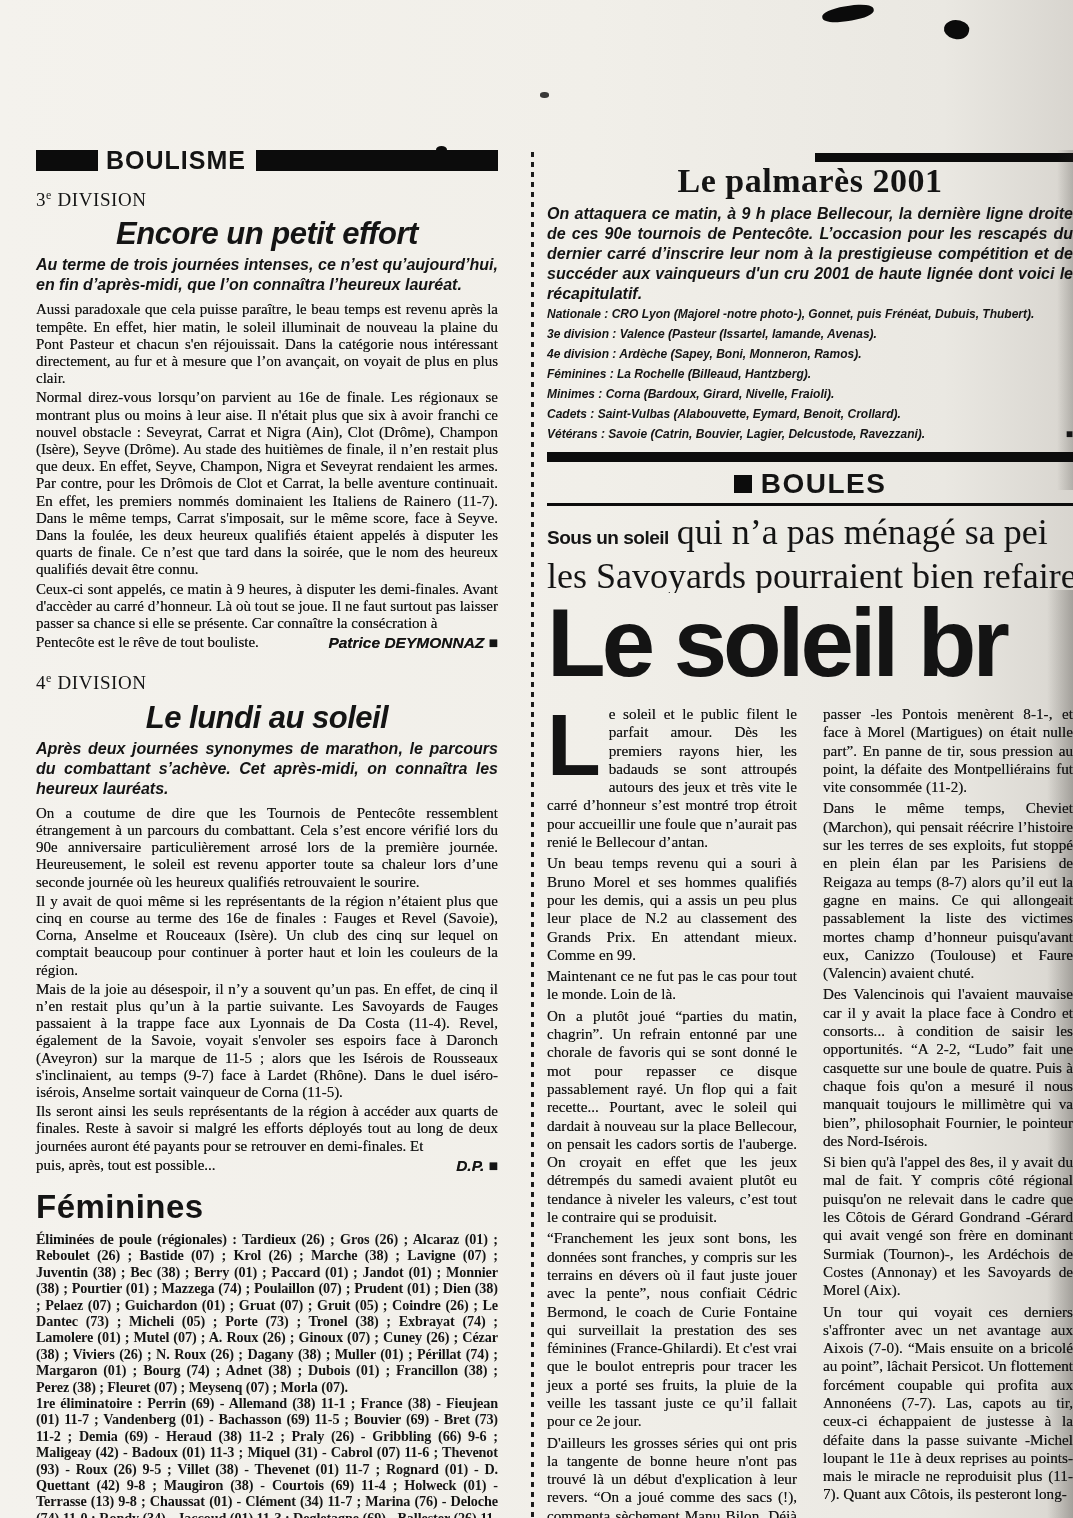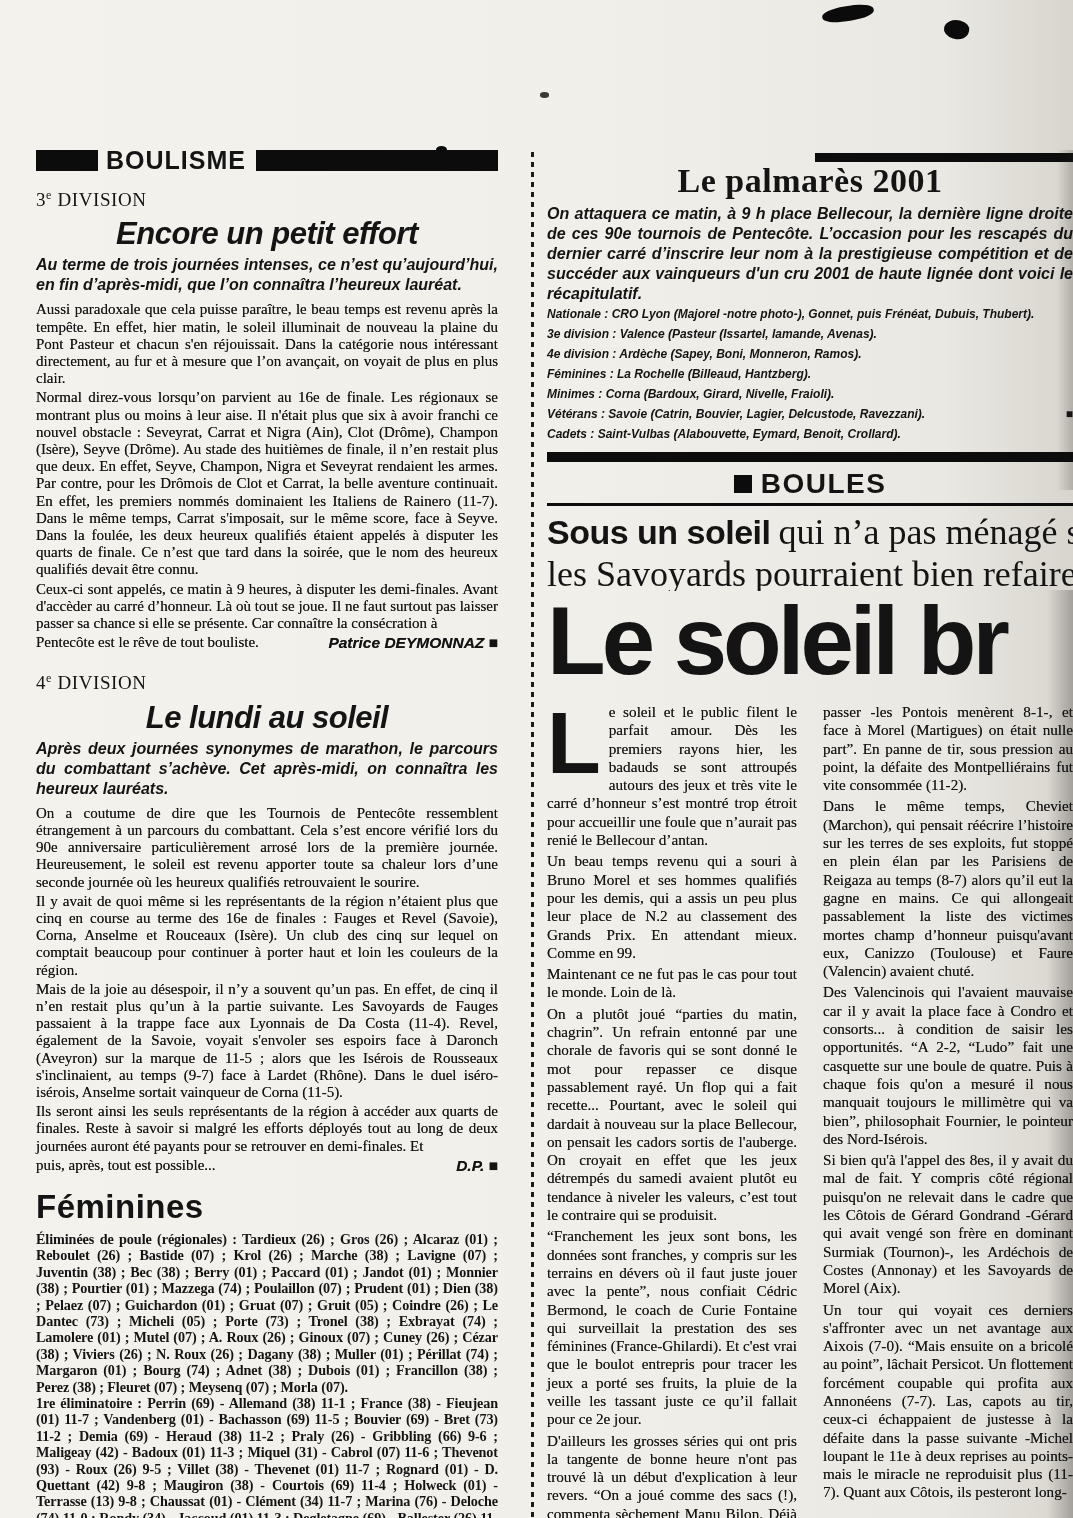--- a/index.html
+++ b/index.html
@@ -58,21 +58,21 @@
   .pal-line { font-family:"Liberation Sans", sans-serif; font-style:italic; font-weight:bold;
     font-size:12px; line-height:20px; }
   .pal-last { display:flex; justify-content:space-between; }
   .thick-rule { height:10px; background:#0c0c0c; margin-top:8px; }
   .boules-head { display:flex; align-items:center; gap:9px; margin-top:6px;
     font-family:"Liberation Sans", sans-serif; font-weight:bold; font-size:28px; letter-spacing:1.5px;justify-content:center; }
   .boules-square { width:18px; height:18px; background:#0c0c0c; }
   .thin-rule { height:3px; background:#0c0c0c; margin-top:3px; }
   .boules-intro { margin-top:10px; }
   .intro-line { white-space:nowrap; overflow:hidden; font-size:27px; line-height:33px; }
-  .intro-bold { font-family:"Liberation Sans", sans-serif; font-weight:bold; font-size:34px;
+  .intro-bold { font-family:"Liberation Sans", sans-serif; font-weight:bold; font-size:19px;
     letter-spacing:-.5px; margin-right:8px; }
   .intro-serif { font-family:"Liberation Serif", serif; font-size:36px;margin-top:6px; }
   .mega-headline { font-family:"Liberation Sans", sans-serif; font-weight:bold; font-size:96px;
     line-height:1.0; letter-spacing:-4px; white-space:nowrap; overflow:hidden; height:102px;
     margin-top:2px; }
   .article-cols { display:flex; gap:26px; margin-top:8px; }
   .acol { width:250px; }
   .acol p { font-size:15.2px; line-height:18.3px; text-align:justify;
     text-shadow:0 0 .4px rgba(0,0,0,.6); margin-bottom:3px; }
   .dropcap { float:left; font-family:"Liberation Sans", sans-serif; font-weight:bold;
@@ -130,25 +130,25 @@
 <div class="right-col">
 
   <div class="pal-box">
     <div class="pal-title">Le palmarès 2001</div>
     <p class="pal-text">On attaquera ce matin, à 9 h place Bellecour, la dernière ligne droite de ces 90e tournois de Pentecôte. L’occasion pour les rescapés du dernier carré d’inscrire leur nom à la prestigieuse compétition et de succéder aux vainqueurs d'un cru 2001 de haute lignée dont voici le récapitulatif.</p>
     <p class="pal-line">Nationale : CRO Lyon (Majorel -notre photo-), Gonnet, puis Frénéat, Dubuis, Thubert).</p>
     <p class="pal-line">3e division : Valence (Pasteur (Issartel, lamande, Avenas).</p>
     <p class="pal-line">4e division : Ardèche (Sapey, Boni, Monneron, Ramos).</p>
     <p class="pal-line">Féminines : La Rochelle (Billeaud, Hantzberg).</p>
     <p class="pal-line">Minimes : Corna (Bardoux, Girard, Nivelle, Fraioli).</p>
+    <p class="pal-line">Cadets : Saint-Vulbas (Alabouvette, Eymard, Benoit, Crollard).</p>
     <p class="pal-line pal-last">
       <span>Vétérans : Savoie (Catrin, Bouvier, Lagier, Delcustode, Ravezzani).</span>
       <span class="sq">■</span>
     </p>
-    <p class="pal-line">Cadets : Saint-Vulbas (Alabouvette, Eymard, Benoit, Crollard).</p>
   </div>
 
   <div class="thick-rule"></div>
 
   <div class="boules-head">
     <div class="boules-square"></div>
     <div>BOULES</div>
   </div>
   <div class="thin-rule"></div>
 

